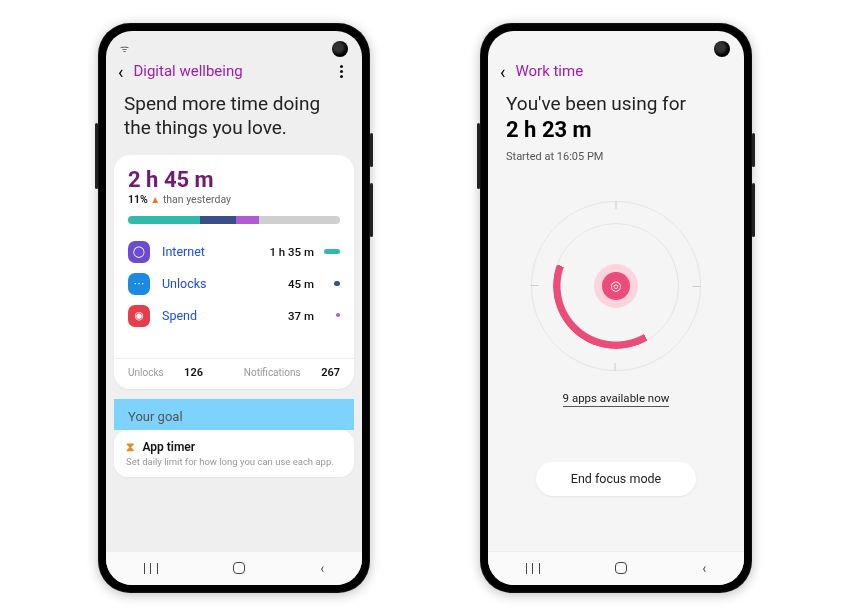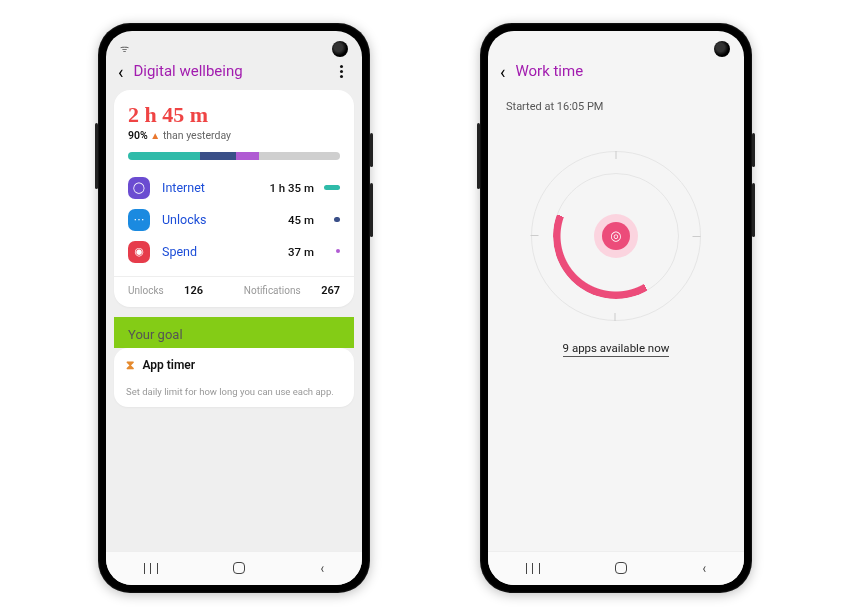--- a/index.html
+++ b/index.html
@@ -50,55 +50,55 @@
     background:#fafafa; border-top:1px solid #eee;
     font-size:13px; color:#444;
   }
   
   .left .screen { background:#efefef; }
   .left .headline { padding: 2px 18px 14px; font-size:19px; line-height:1.3; color:#222; font-weight:400; }
   .card {
     margin: 0 8px; background:#fff; border-radius:16px;
     padding: 12px 14px 6px; box-shadow: 0 1px 2px rgba(0,0,0,0.04);
   }
-  .bigtime { font-size:22px; font-weight:700; color:#ef4444;font-family:Liberation Serif, serif; }
+  .bigtime { font-size:22px; font-weight:700; color:#701a75; }
   .delta { font-size:10.5px; color:#666; margin-top:1px; }
   .delta .pct { font-weight:600; color:#111; }
   .delta .arrow { color:#e9772e; font-size:10px; }
   .seg {
     display:flex; margin-top:10px; height:8px; border-radius:5px; overflow:hidden;
   }
   .seg div { height:100%; }
   .applist { margin-top:12px; }
   .approw { display:flex; align-items:center; padding:5px 0; font-size:12.5px; }
   .aicon { width:22px; height:22px; border-radius:7px; margin-right:12px; display:flex; align-items:center; justify-content:center; }
   .aname { flex:1; color:#1d4ed8; }
   .atime { color:#111; font-weight:500; font-size:11.5px; }
   .adur-dot { width:18px; height:7px; margin-left:8px; position:relative; }
   .adur-dot::after{ content:""; position:absolute; right:0; top:1px; border-radius:4px; }
   .d1::after{ width:16px; height:5px; background:#2fbba9; }
   .d2::after{ width:6px; height:5px; background:#3a4f88; }
   .d3::after{ width:4px; height:4px; background:#b05bd3; border-radius:50%; }
   .statsrow {
-    display:flex; justify-content:space-between; margin:8px -14px 0;
+    display:flex; justify-content:space-between; margin:26px -14px 0;
     border-top:1px solid #eee; padding:7px 14px 4px;
     font-size:10px; color:#999;
   }
   .statsrow .val { color:#111; font-weight:600; margin-left:18px; font-size:11px; }
   .goalhdr {
-    margin:10px 8px 0; background:#84cc16; padding:10px 14px 6px;
+    margin:10px 8px 0; background:#7dd3fc; padding:10px 14px 6px;
     font-size:13px; color:#555;
   }
   .card2 {
     margin:0 8px; background:#fff; border-radius:14px; padding:10px 12px;
     box-shadow: 0 1px 2px rgba(0,0,0,0.04);
   }
   .card2 .t { font-size:12px; font-weight:600; color:#111; display:flex; align-items:center; gap:8px;}
   .card2 .hglass { color:#e58a2e; font-size:12px;}
-  .card2 .s { font-size:9.5px; color:#999; margin-top:14px; }
+  .card2 .s { font-size:9.5px; color:#999; margin-top:2px; }
   
   .right .screen { background:#f5f5f5; }
   .right .hero { padding: 2px 18px 10px; }
   .right .line1 { font-size:19px; color:#222; }
   .right .line2 { font-size:22px; font-weight:700; color:#000; margin-top:2px; }
   .right .line3 { font-size:11px; color:#555; margin-top:8px; }
   .dialwrap { display:flex; justify-content:center; margin-top:28px; }
   .dial { position:relative; width:170px; height:170px; }
   .ring1 { position:absolute; inset:0; border-radius:50%; border:1px solid #e5e5e5; }
   .ring2 { position:absolute; inset:22px; border-radius:50%; border:1px solid #e5e5e5; }
@@ -138,25 +138,26 @@
     </div>
     <div class="titlebar">
       <span class="back">‹</span>
       <span class="title">Digital wellbeing</span>
       <div class="more">
           <span></span>
           <span></span>
           <span></span>
         </div>
     </div>
+    <div class="headline">Spend more time doing the things you love.</div>
 
     <div class="card">
       <div class="bigtime">2 h 45 m</div>
       <div class="delta">
-        <span class="pct">90%</span>
+        <span class="pct">11%</span>
         <span class="arrow"> ▲</span>
         <span> than yesterday</span>
       </div>
       <div class="seg" id="seg">
           <div style="width: 34%; background: rgb(47, 187, 169);"></div>
           <div style="width: 17%; background: rgb(58, 79, 136);"></div>
           <div style="width: 11%; background: rgb(176, 91, 211);"></div>
           <div style="width: 38%; background: rgb(207, 207, 207);"></div>
         </div>
 
@@ -213,20 +214,22 @@
 <div class="phone right">
   <div class="side-left"></div>
   <div class="screen">
     <div class="camera"></div>
     <div class="statusbar"></div>
     <div class="titlebar">
       <span class="back">‹</span>
       <span class="title">Work time</span>
     </div>
     <div class="hero">
+      <div class="line1">You've been using for</div>
+      <div class="line2">2 h 23 m</div>
       <div class="line3">Started at 16:05 PM</div>
     </div>
 
     <div class="dialwrap">
       <div class="dial">
         <div class="ring1"></div>
         <div class="ring2"></div>
         <div class="tick" style="transform:translateX(-0.5px) rotate(0deg)"></div>
         <div class="tick" style="transform:translateX(-0.5px) rotate(90deg)"></div>
         <div class="tick" style="transform:translateX(-0.5px) rotate(180deg)"></div>
@@ -235,20 +238,23 @@
         <div class="hub">
           <div class="hub-in">◎</div>
         </div>
       </div>
     </div>
 
     <div class="linkrow">
       <span>9 apps available now</span>
     </div>
 
+    <div class="endbtn">
+      <span>End focus mode</span>
+    </div>
 
     <div class="navbar">
       <div class="nav-recent"></div>
       <div class="nav-home"></div>
       <div class="nav-back">‹</div>
     </div>
   </div>
 </div>
 
 </body></html>

